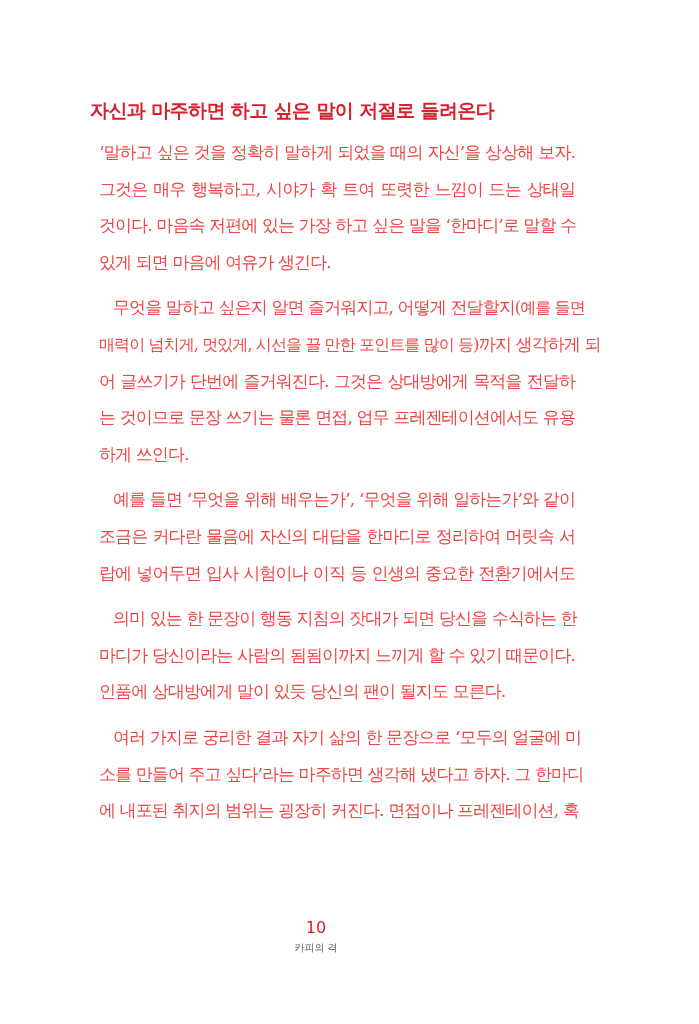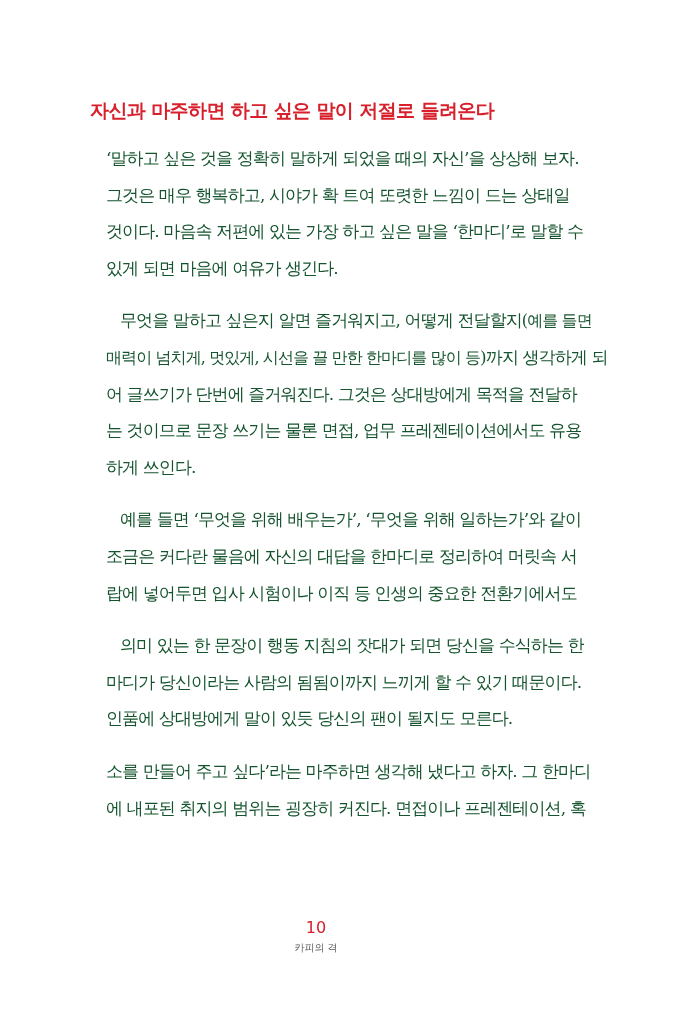--- a/index.html
+++ b/index.html
@@ -32,23 +32,23 @@
       font-size: 19px;
       color: #d7202c;
       margin: 0 0 10px 0;
       line-height: 28px;
       letter-spacing: -0.6px;
       white-space: nowrap;
     }
     .para {
       font-family: "DejaVu Serif", "Liberation Serif", serif;
       font-size: 17px;
-      color: #14532d;
+      color: #ef4444;
       line-height: 36.6px;
-      margin: 16px;
+      margin: 9px;
       letter-spacing: -0.9px;
     }
     .line {
       display: block;
       white-space: nowrap;
       text-align: justify;
       text-align-last: justify;
       height: 36.6px;
     }
     .line.last {
@@ -93,39 +93,40 @@
 
     <p class="para">
       <span class="line">‘말하고 싶은 것을 정확히 말하게 되었을 때의 자신’을 상상해 보자.</span>
       <span class="line">그것은 매우 행복하고, 시야가 확 트여 또렷한 느낌이 드는 상태일</span>
       <span class="line">것이다. 마음속 저편에 있는 가장 하고 싶은 말을 ‘한마디’로 말할 수</span>
       <span class="line last">있게 되면 마음에 여유가 생긴다.</span>
     </p>
 
     <p class="para">
       <span class="line indent"><span>무엇을 말하고 싶은지 알면 즐거워지고, 어떻게 전달할지</span><span class="small">(예를 들면</span></span>
-      <span class="line"><span class="small">매력이 넘치게, 멋있게, 시선을 끌 만한 한마디를 많이 등</span><span>)까지 생각하게 되</span></span>
+      <span class="line"><span class="small">매력이 넘치게, 멋있게, 시선을 끌 만한 포인트를 많이 등</span><span>)까지 생각하게 되</span></span>
       <span class="line">어 글쓰기가 단번에 즐거워진다. 그것은 상대방에게 목적을 전달하</span>
       <span class="line">는 것이므로 문장 쓰기는 물론 면접, 업무 프레젠테이션에서도 유용</span>
       <span class="line last">하게 쓰인다.</span>
     </p>
 
     <p class="para">
       <span class="line indent">예를 들면 ‘무엇을 위해 배우는가’, ‘무엇을 위해 일하는가’와 같이</span>
       <span class="line">조금은 커다란 물음에 자신의 대답을 한마디로 정리하여 머릿속 서</span>
       <span class="line">랍에 넣어두면 입사 시험이나 이직 등 인생의 중요한 전환기에서도</span>
     </p>
 
     <p class="para">
       <span class="line indent">의미 있는 한 문장이 행동 지침의 잣대가 되면 당신을 수식하는 한</span>
       <span class="line">마디가 당신이라는 사람의 됨됨이까지 느끼게 할 수 있기 때문이다.</span>
       <span class="line last">인품에 상대방에게 말이 있듯 당신의 팬이 될지도 모른다.</span>
     </p>
 
     <p class="para">
+      <span class="line indent">여러 가지로 궁리한 결과 자기 삶의 한 문장으로 ‘모두의 얼굴에 미</span>
       <span class="line">소를 만들어 주고 싶다’라는 마주하면 생각해 냈다고 하자. 그 한마디</span>
       <span class="line">에 내포된 취지의 범위는 굉장히 커진다. 면접이나 프레젠테이션, 혹</span>
     </p>
   </div>
 
   <div class="footer">
     <span class="page-number">10</span>
     <span class="book-title">카피의 격</span>
   </div>
 </div>

